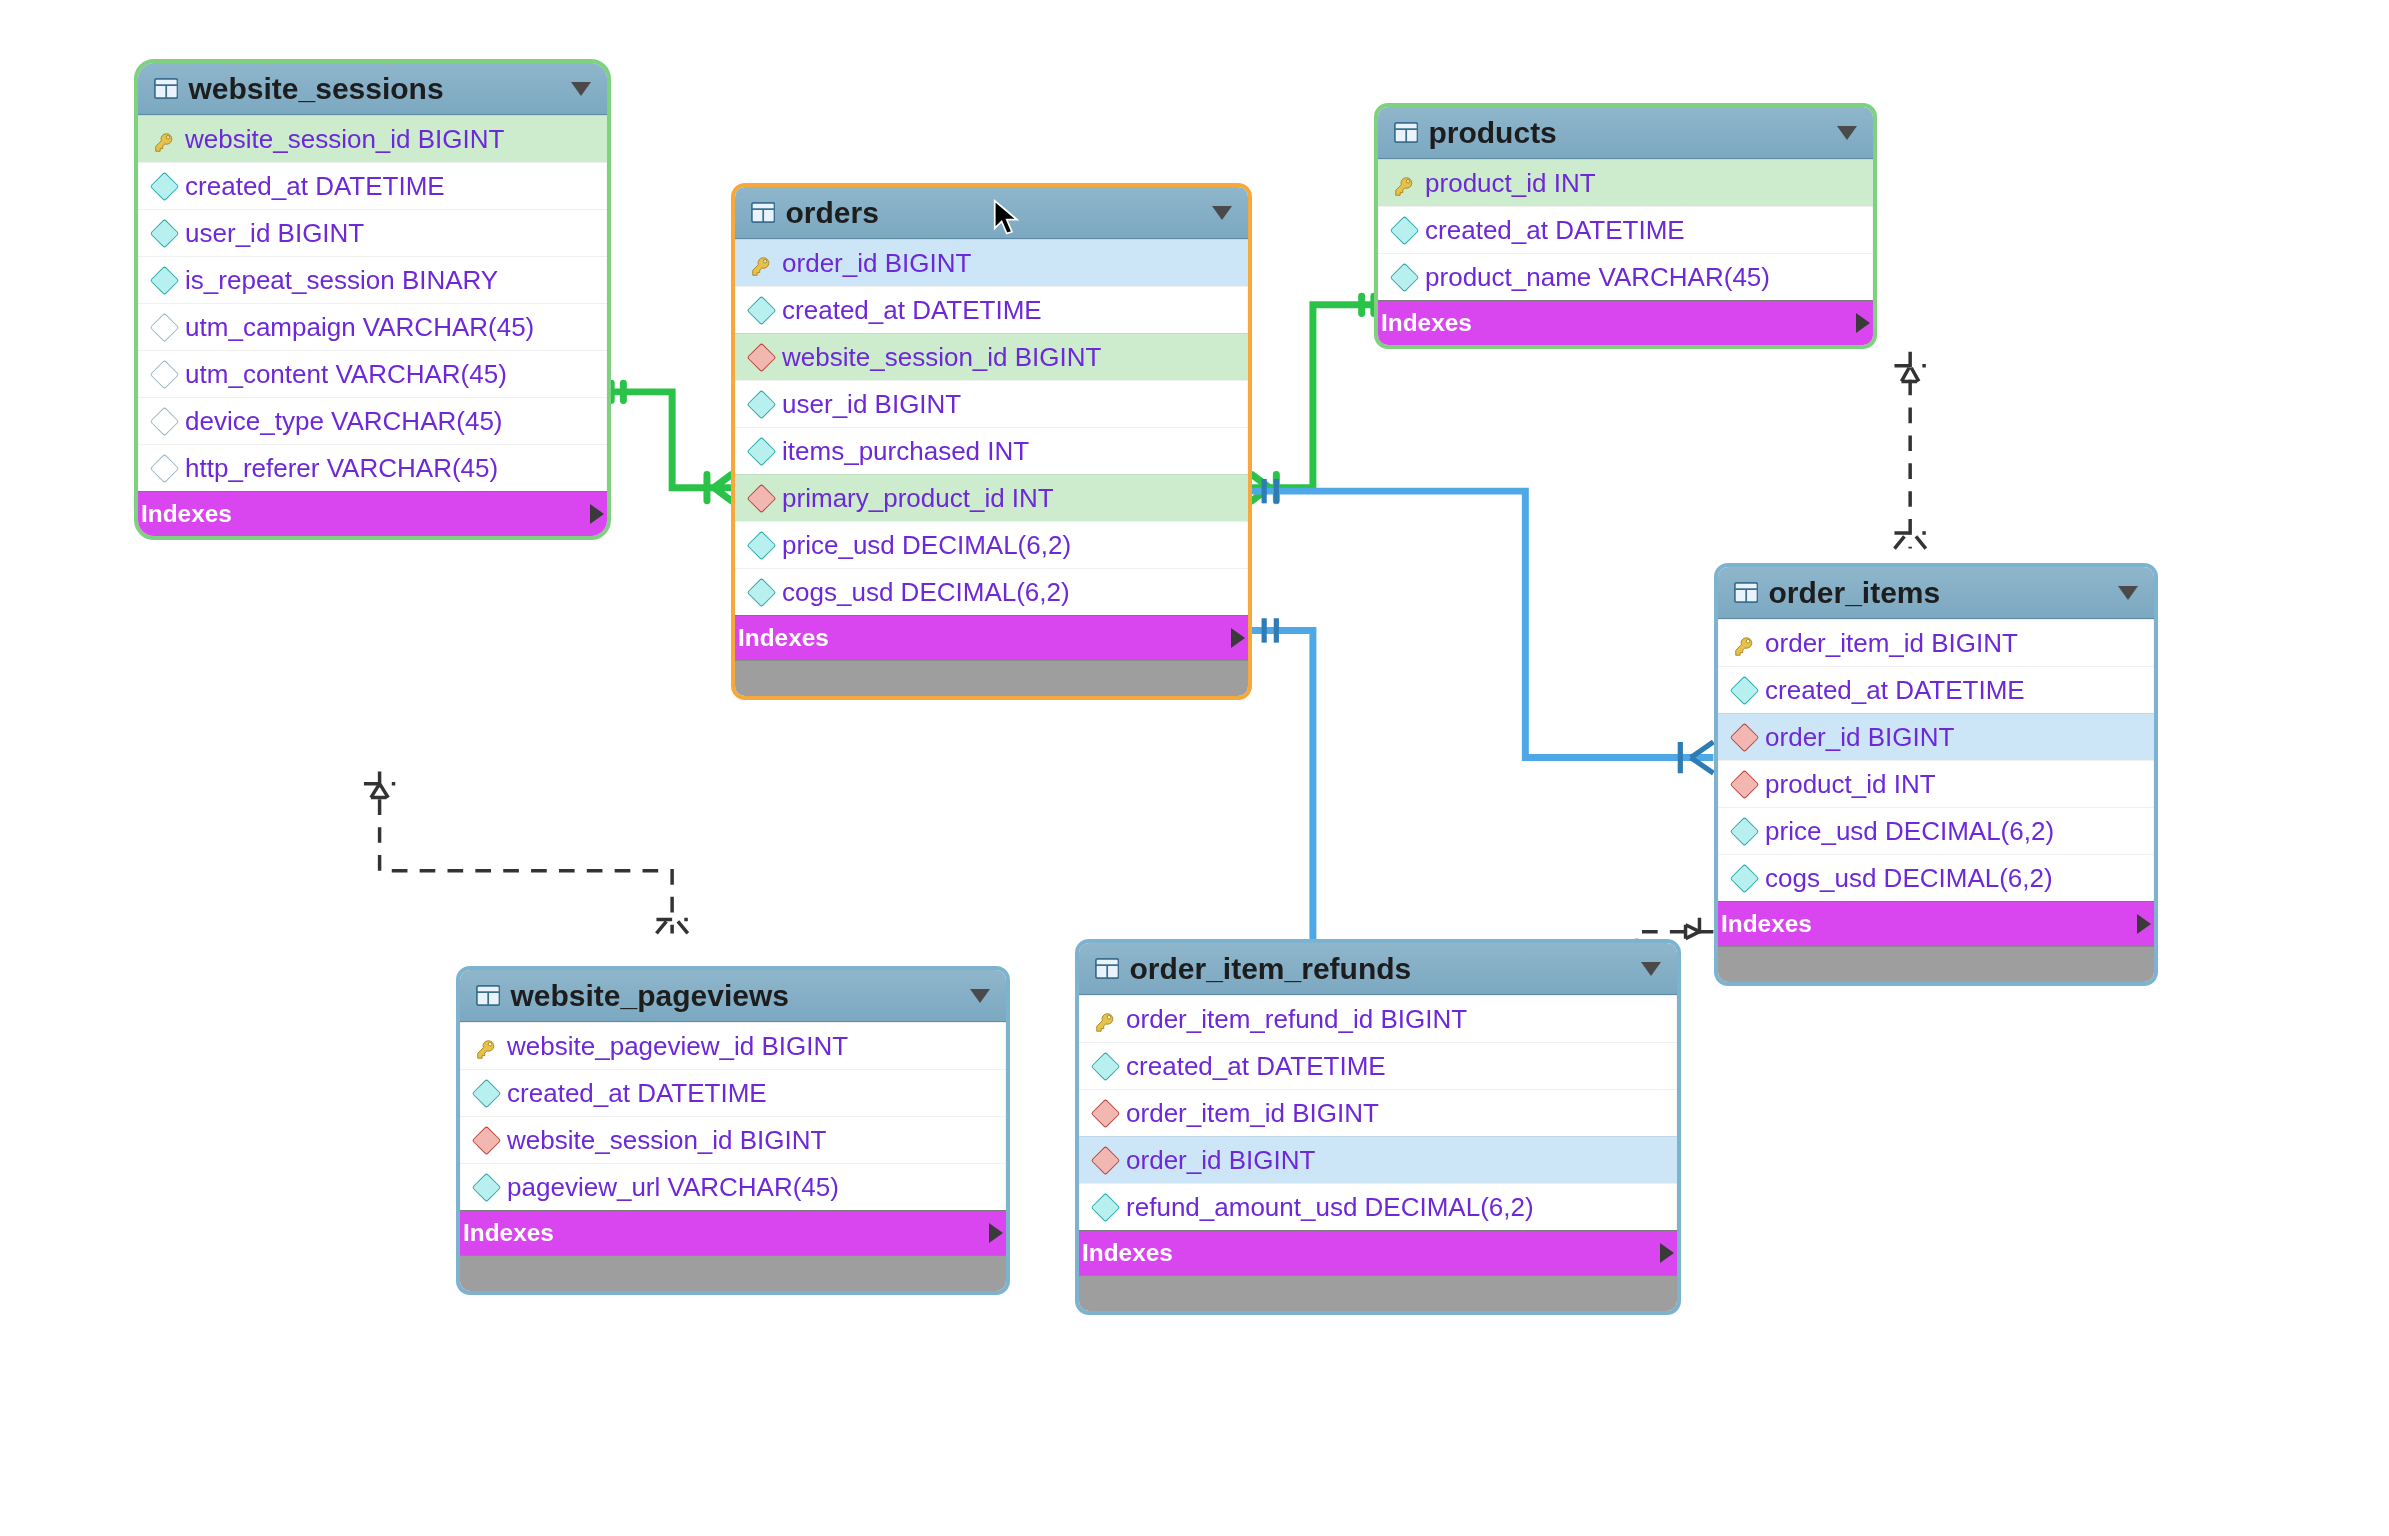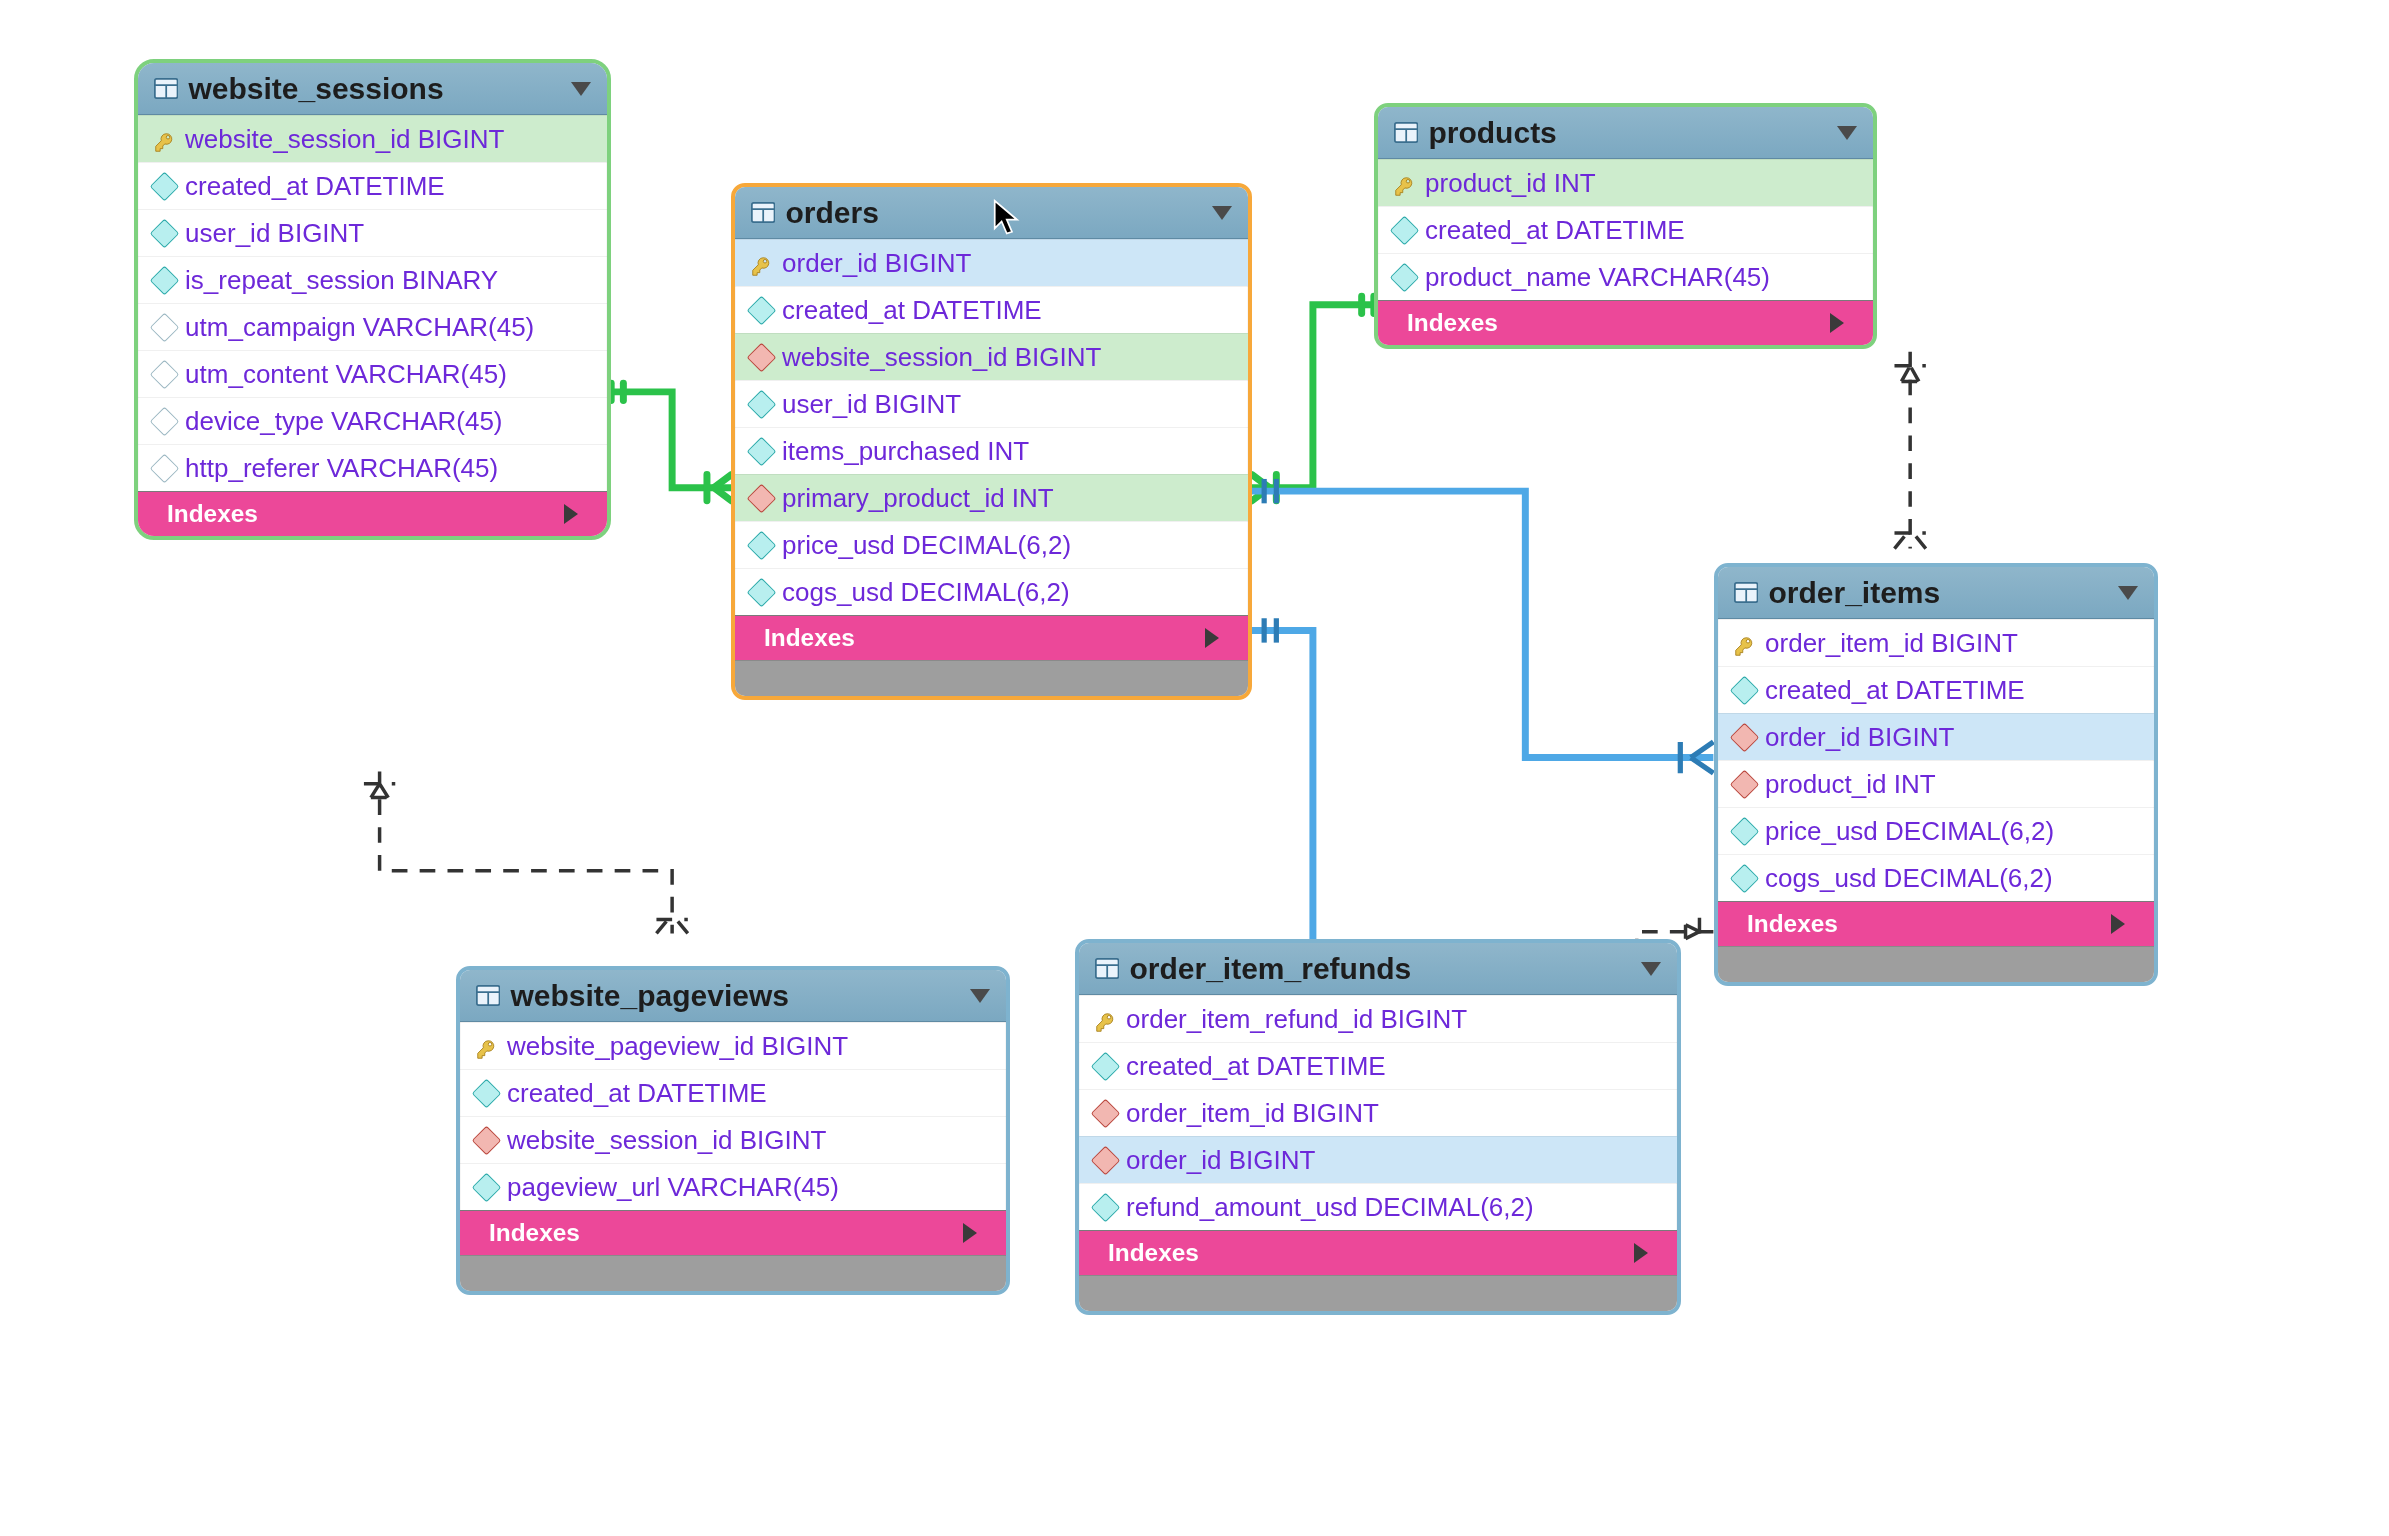--- a/index.html
+++ b/index.html
@@ -86,22 +86,22 @@
     border-radius: 2.6px;
   }
   .col-row .dia.key { transform: none; border: none; background: none; width: 21px; height: 21px; }
   .col-row .dia.red  { border-color: #b9453b; background: #f2b7b1; }
   .col-row .dia.cyan { border-color: #2aa9a9; background: #b8efef; }
   .col-row .dia.hollow { background: #ffffff; border-color: #9bb7c2; }
 
   .indexes-row {
     display: flex;
     align-items: center;
-    padding: 7px 29px;
-    background: #ec4899;
+    padding: 7px 3px;
+    background: #d946ef;
     color: #ffffff;
     font-weight: 700;
     font-size: 24.4px;
     border-top: 1.7px solid #7a7a7a;
     min-height: 45px;
     box-sizing: border-box;
   }
   .indexes-row .tri2 {
     margin-left: auto;
     width: 0; height: 0;

